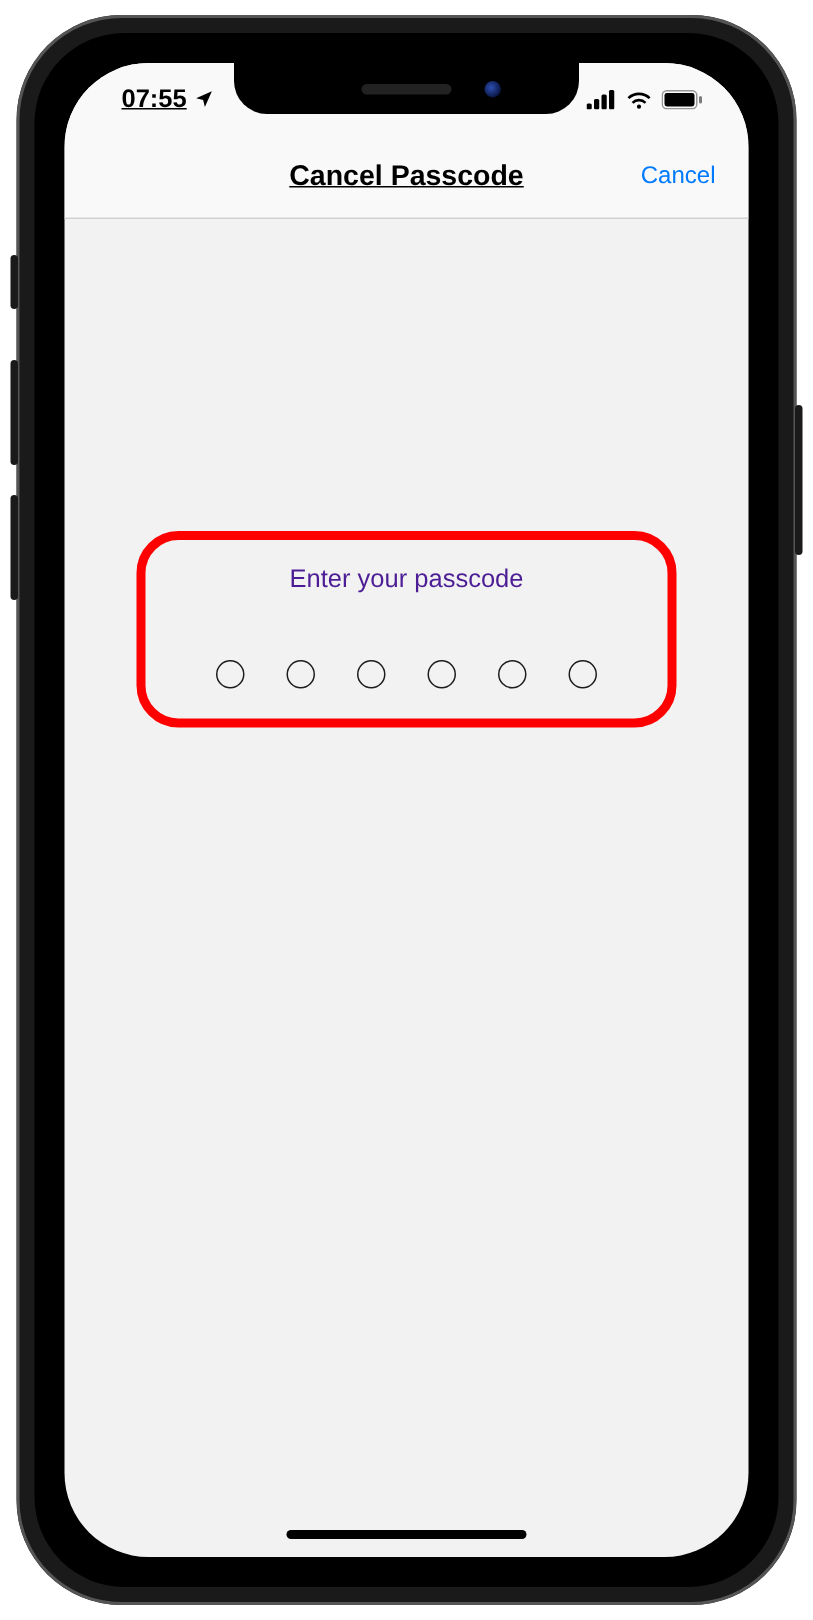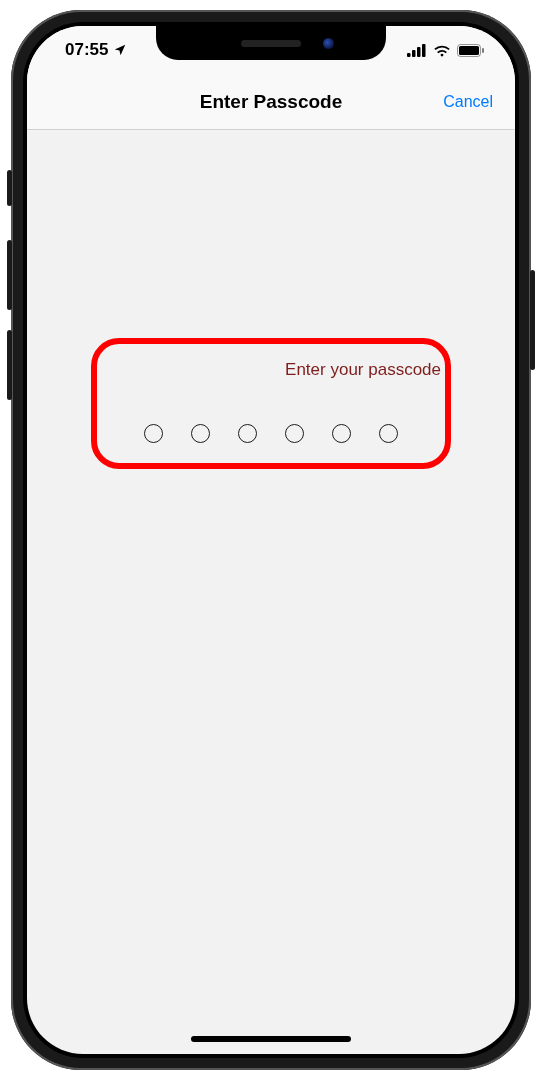--- a/index.html
+++ b/index.html
@@ -34,21 +34,22 @@
     .side-left-1 { left: -4px; top: 160px; width: 5px; height: 36px; }
     .side-left-2 { left: -4px; top: 230px; width: 5px; height: 70px; }
     .side-left-3 { left: -4px; top: 320px; width: 5px; height: 70px; }
     .side-right  { right: -4px; top: 260px; width: 5px; height: 100px; }
 
     .phone-inner {
       width: 100%;
       height: 100%;
       background: #000;
       border-radius: 60px;
-      padding: 4px;
+      padding: 20px;
+      text-decoration: underline;
     }
 
     .screen {
       width: 100%;
       height: 100%;
       background: #f2f2f2;
       border-radius: 56px;
       overflow: hidden;
       position: relative;
     }
@@ -160,23 +161,22 @@
       position: absolute;
       inset: 0;
       border: 6px solid #ff0000;
       border-radius: 28px;
       pointer-events: none;
     }
 
     .passcode-prompt {
       font-size: 17px;
       font-weight: 400;
-      color: #7f1d1d;
+      color: #4c1d95;
       margin-bottom: 44px;
-      text-align: right;
     }
 
     .dots {
       display: flex;
       justify-content: center;
       gap: 28px;
     }
     .dot {
       width: 19px;
       height: 19px;
@@ -243,21 +243,21 @@
             <svg width="28" height="13" viewBox="0 0 28 13">
               <rect x="0.5" y="0.5" width="23" height="12" rx="3" fill="none" stroke="#000" stroke-opacity="0.4"></rect>
               <rect x="2" y="2" width="20" height="9" rx="1.6" fill="#000"></rect>
               <rect x="25" y="4" width="2" height="5" rx="1" fill="#000" fill-opacity="0.5"></rect>
             </svg>
           </span>
         </div>
       </div>
 
       <div class="nav-bar">
-        <div class="nav-title">Enter Passcode</div>
+        <div class="nav-title">Cancel Passcode</div>
         <button class="nav-cancel">Cancel</button>
       </div>
 
       <div class="content">
         <div class="passcode-area">
           <div class="highlight-ring"></div>
           <div class="passcode-prompt">Enter your passcode</div>
           <div class="dots" id="dots">
               <div class="dot"></div>
               <div class="dot"></div>

